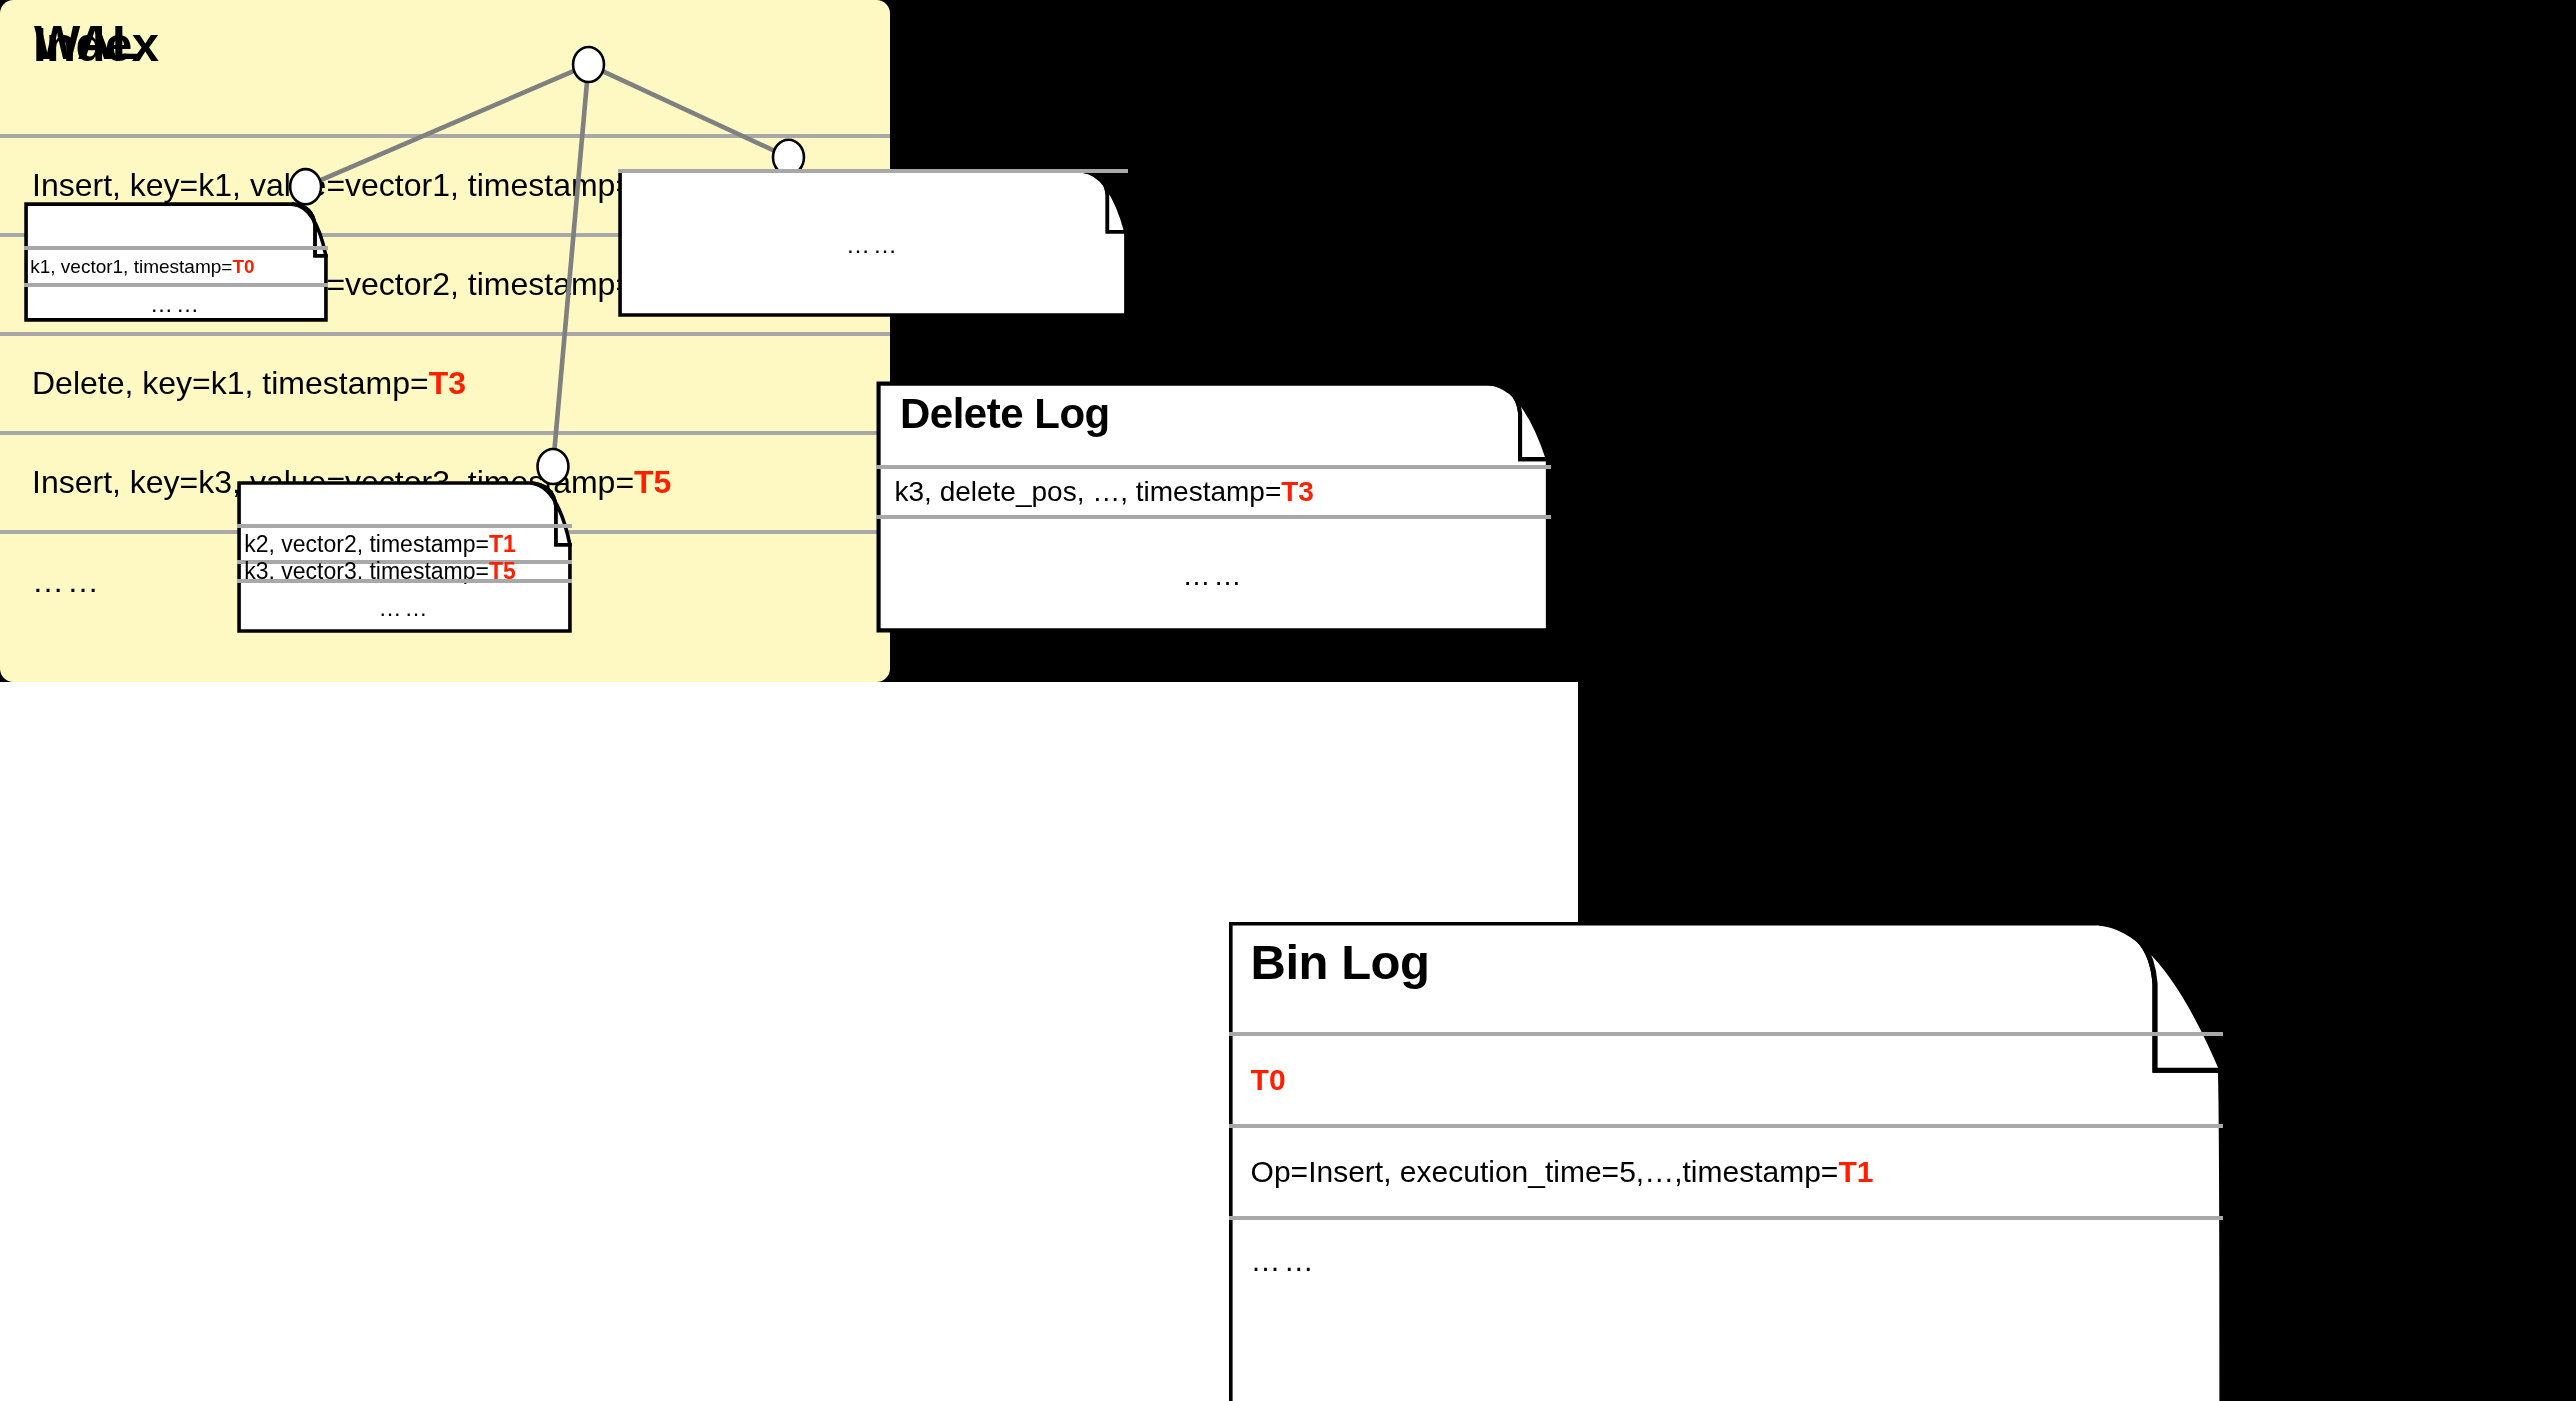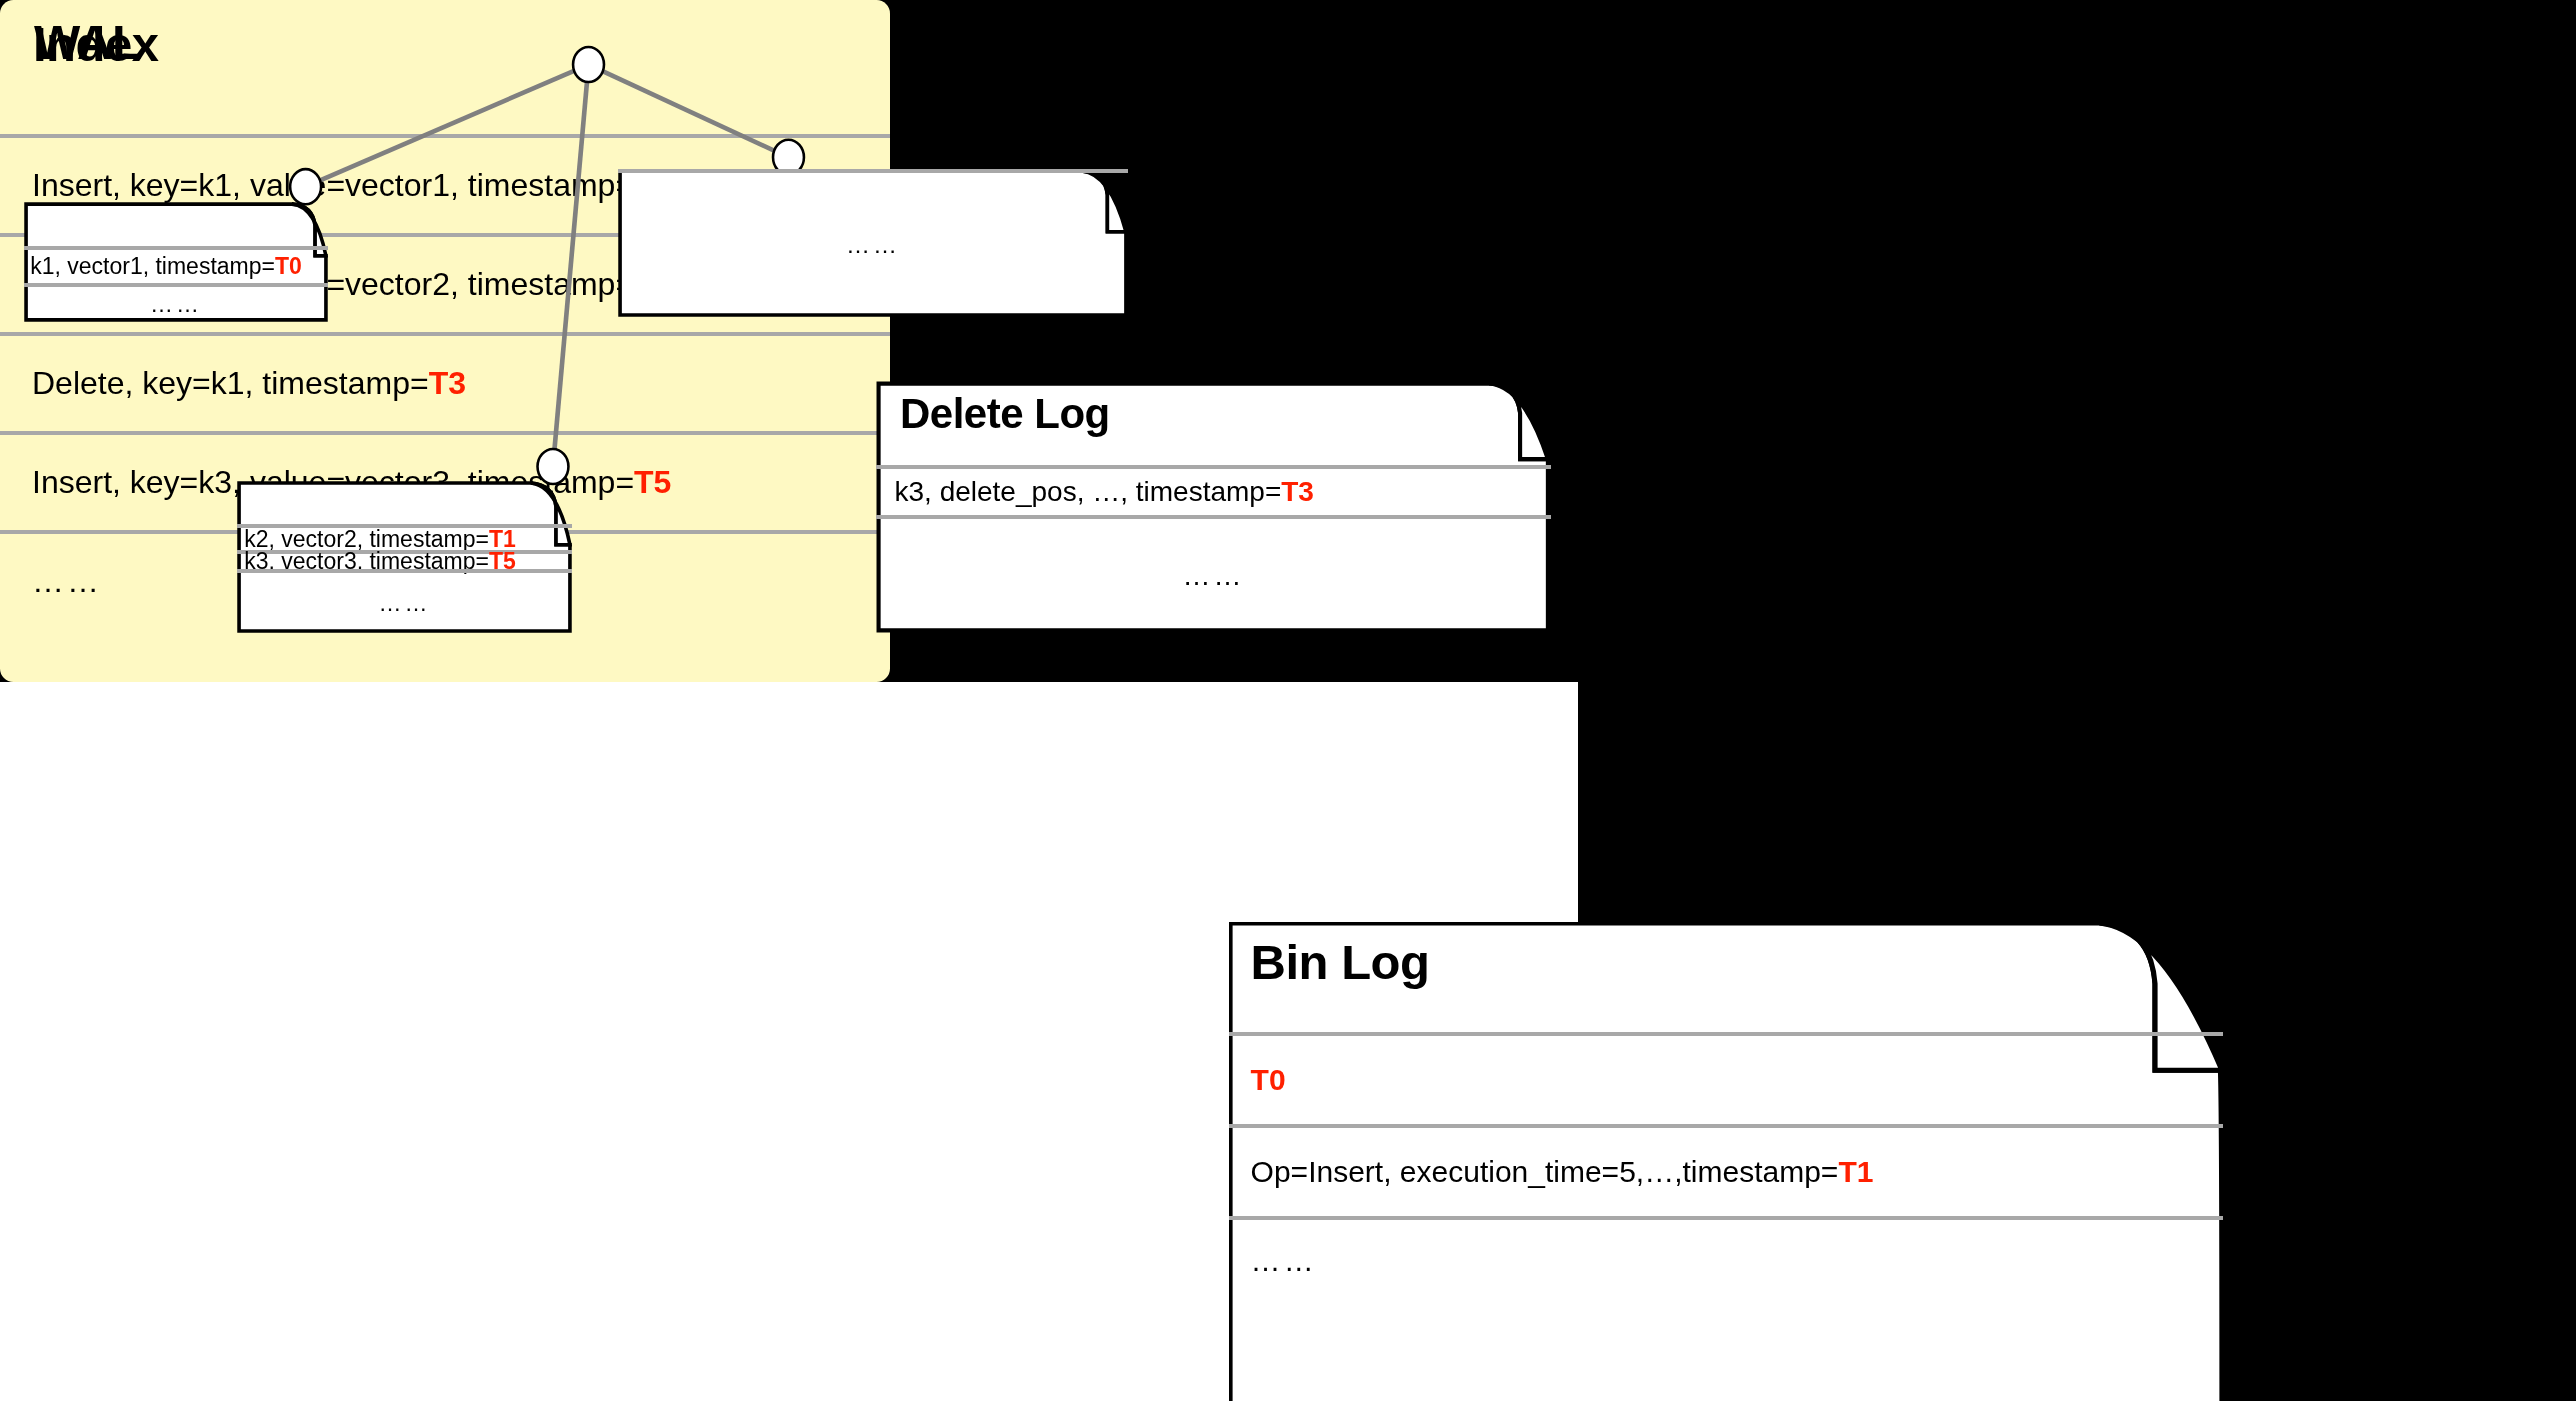--- a/index.html
+++ b/index.html
@@ -190,21 +190,21 @@
       </g>
     </svg>
 
     <div class="doc" style="left:24px; top:202px; width:304px; height:120px;">
       <svg class="doc-svg" viewBox="0 0 590 232" preserveAspectRatio="none">
         <path d="M4,4 L520,4 Q560,6 565,46 L565,104 L586,104 Q586,140 586,228 L4,228 Z" fill="#ffffff" stroke="#000000" stroke-width="7"></path>
         <path d="M520,4 Q566,8 586,104 L565,104 L565,46 Q560,6 520,4 Z" fill="#ffffff" stroke="#000000" stroke-width="7"></path>
       </svg>
       <div class="doc-body">
         <div class="doc-head" style="height:44px;"></div>
-        <div class="doc-row" style="height:37px; font-size:23px; padding-left:6.2px;">
+        <div class="doc-row" style="height:37px; font-size:19px; padding-left:6.2px;">
           <span>k1, vector1, timestamp=</span>
             <span class="ts">T0</span>
         </div>
         <div class="doc-row center doc-filler" style="font-size:23px;">
           <span class="dots" style="font-size:23px;">……</span>
         </div>
       </div>
     </div>
 
     <div class="doc" style="left:618px; top:169px; width:510px; height:148px;">
@@ -219,21 +219,21 @@
       </div>
     </div>
 
     <div class="doc" style="left:237px; top:481px; width:335px; height:152px;">
       <svg class="doc-svg" viewBox="0 0 650 296" preserveAspectRatio="none">
         <path d="M4,4 L570,4 Q614,7 619,50 L619,124 L646,124 Q646,164 646,292 L4,292 Z" fill="#ffffff" stroke="#000000" stroke-width="7"></path>
         <path d="M570,4 Q622,9 646,124 L619,124 L619,50 Q614,7 570,4 Z" fill="#ffffff" stroke="#000000" stroke-width="7"></path>
       </svg>
       <div class="doc-body">
         <div class="doc-head" style="height:43px;"></div>
-        <div class="doc-row" style="height:26px; font-size:23px; padding-left:7.2px;">
+        <div class="doc-row" style="height:36px; font-size:23px; padding-left:7.2px;">
           <span>k2, vector2, timestamp=</span>
             <span class="ts">T1</span>
         </div>
         <div class="doc-row" style="height:19px; font-size:23px; padding-left:7.2px;">
           <span>k3, vector3, timestamp=</span>
             <span class="ts">T5</span>
         </div>
         <div class="doc-row center doc-filler" style="font-size:23px;">
           <span class="dots" style="font-size:23px;">……</span>
         </div>

